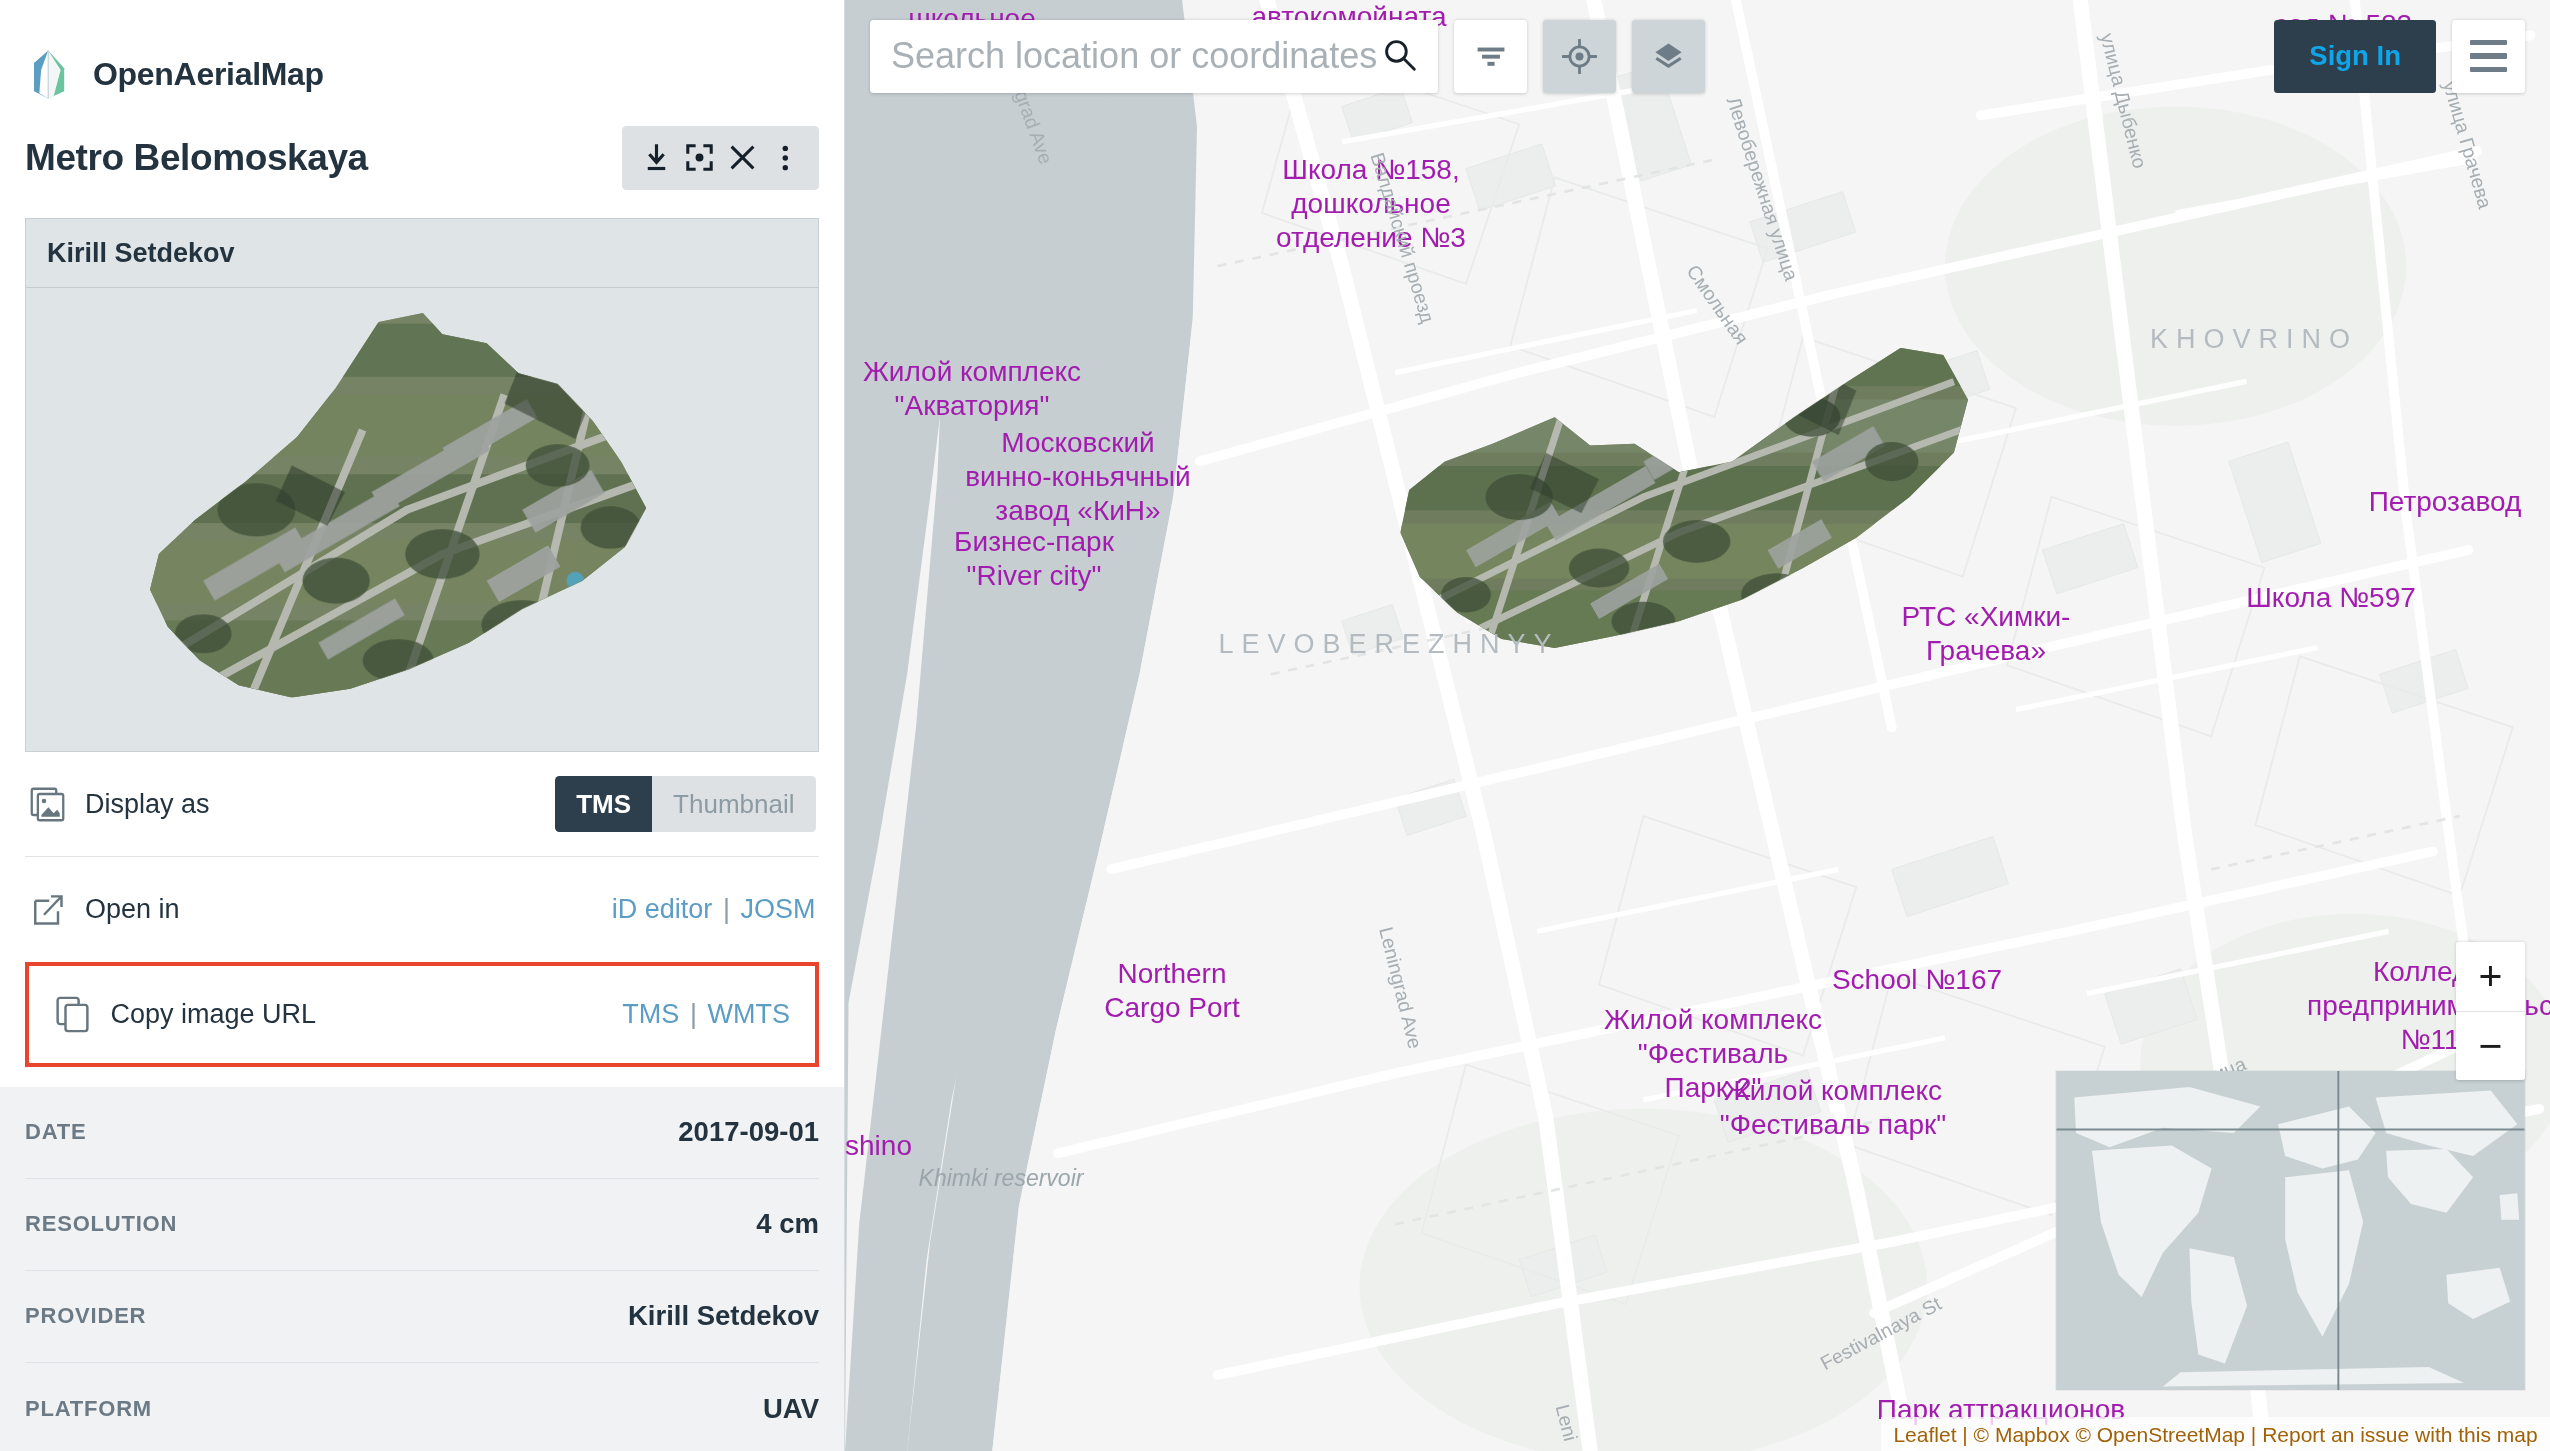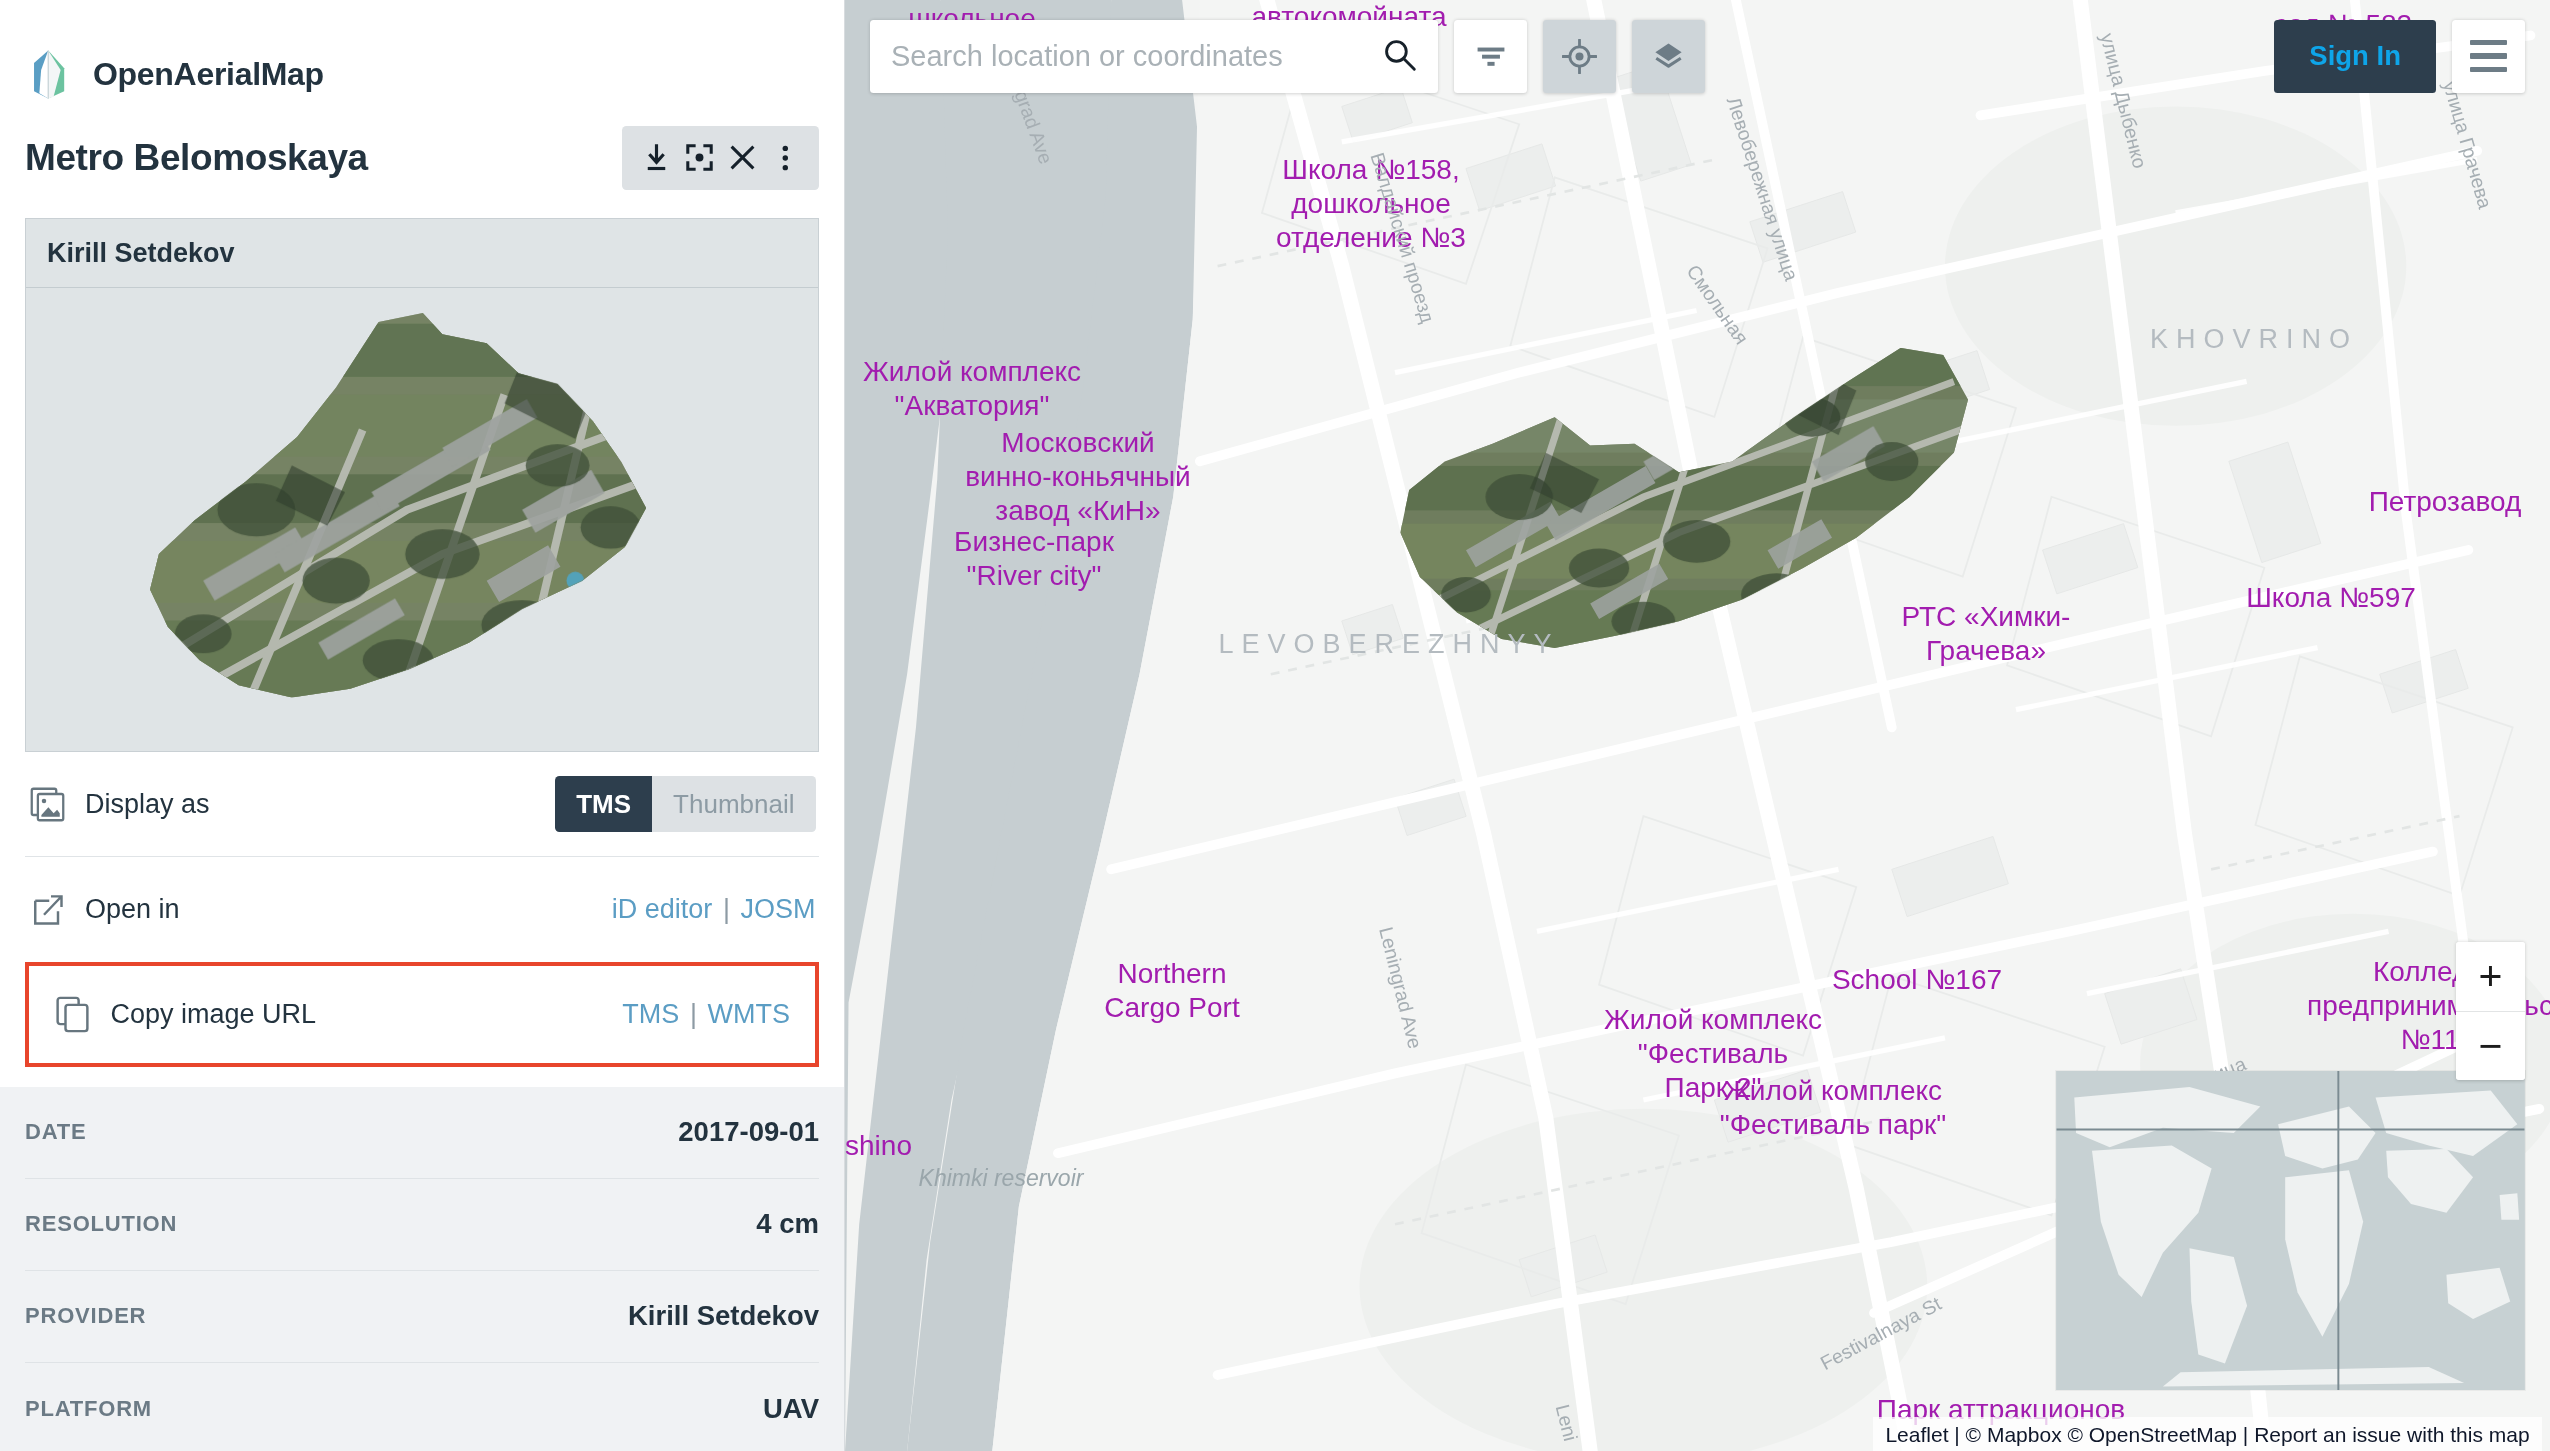--- a/index.html
+++ b/index.html
@@ -110,21 +110,21 @@
   .lbl-street { color: #a6aeb3; font-size: 19.5px; }
 
   
   .map-top { position: absolute; top: 19.5px; left: 25px; display: flex; align-items: center; gap: 16px; z-index: 40; }
   .search-box {
     width: 568px; height: 73px; background: #fff; border-radius: 3.5px;
     display: flex; align-items: center; padding: 0 21px;
     box-shadow: 0 0.9px 3.5px rgba(0,0,0,.18);
   }
   .search-input {
-    flex: 1; border: none; outline: none; font-size: 29px; color: #0c4a6e;
+    flex: 1; border: none; outline: none; font-size: 36px; color: #0c4a6e;
     font-family: "Liberation Sans", sans-serif; background: transparent;
   }
   .search-input::placeholder { color: #a9b1b6; }
   .map-btn {
     width: 73px; height: 73px; border-radius: 3.5px;
     display: flex; align-items: center; justify-content: center;
     box-shadow: 0 0.9px 3.5px rgba(0,0,0,.18); cursor: pointer; border: none;
   }
   .map-btn-white { background: #ffffff; }
   .map-btn-grey { background: #ced5d9; }
@@ -155,22 +155,22 @@
   }
   .zoomctl button + button { border-top: 0.9px solid #e2e4e5; }
 
   
   .minimap {
     position: absolute; right: 25px; bottom: 62px; width: 469px; height: 319px;
     background: #cdd6d8; z-index: 35; box-shadow: 0 0 0 0.9px rgba(0,0,0,.05);
     overflow: hidden;
   }
   .attrib {
-    position: absolute; right: 8px; bottom: 0; z-index: 45;
-    background: rgba(255,255,255,.78); color: #0f172a; font-size: 21px;
+    position: absolute; right: 0; bottom: 0; z-index: 45;
+    background: rgba(255,255,255,.78); color: #a16207; font-size: 21px;
     padding: 5.3px 12.4px; white-space: nowrap;
   }
 </style>
 </head>
 <body>
 
 <div id="app">
 
   <aside id="sidebar">
 

